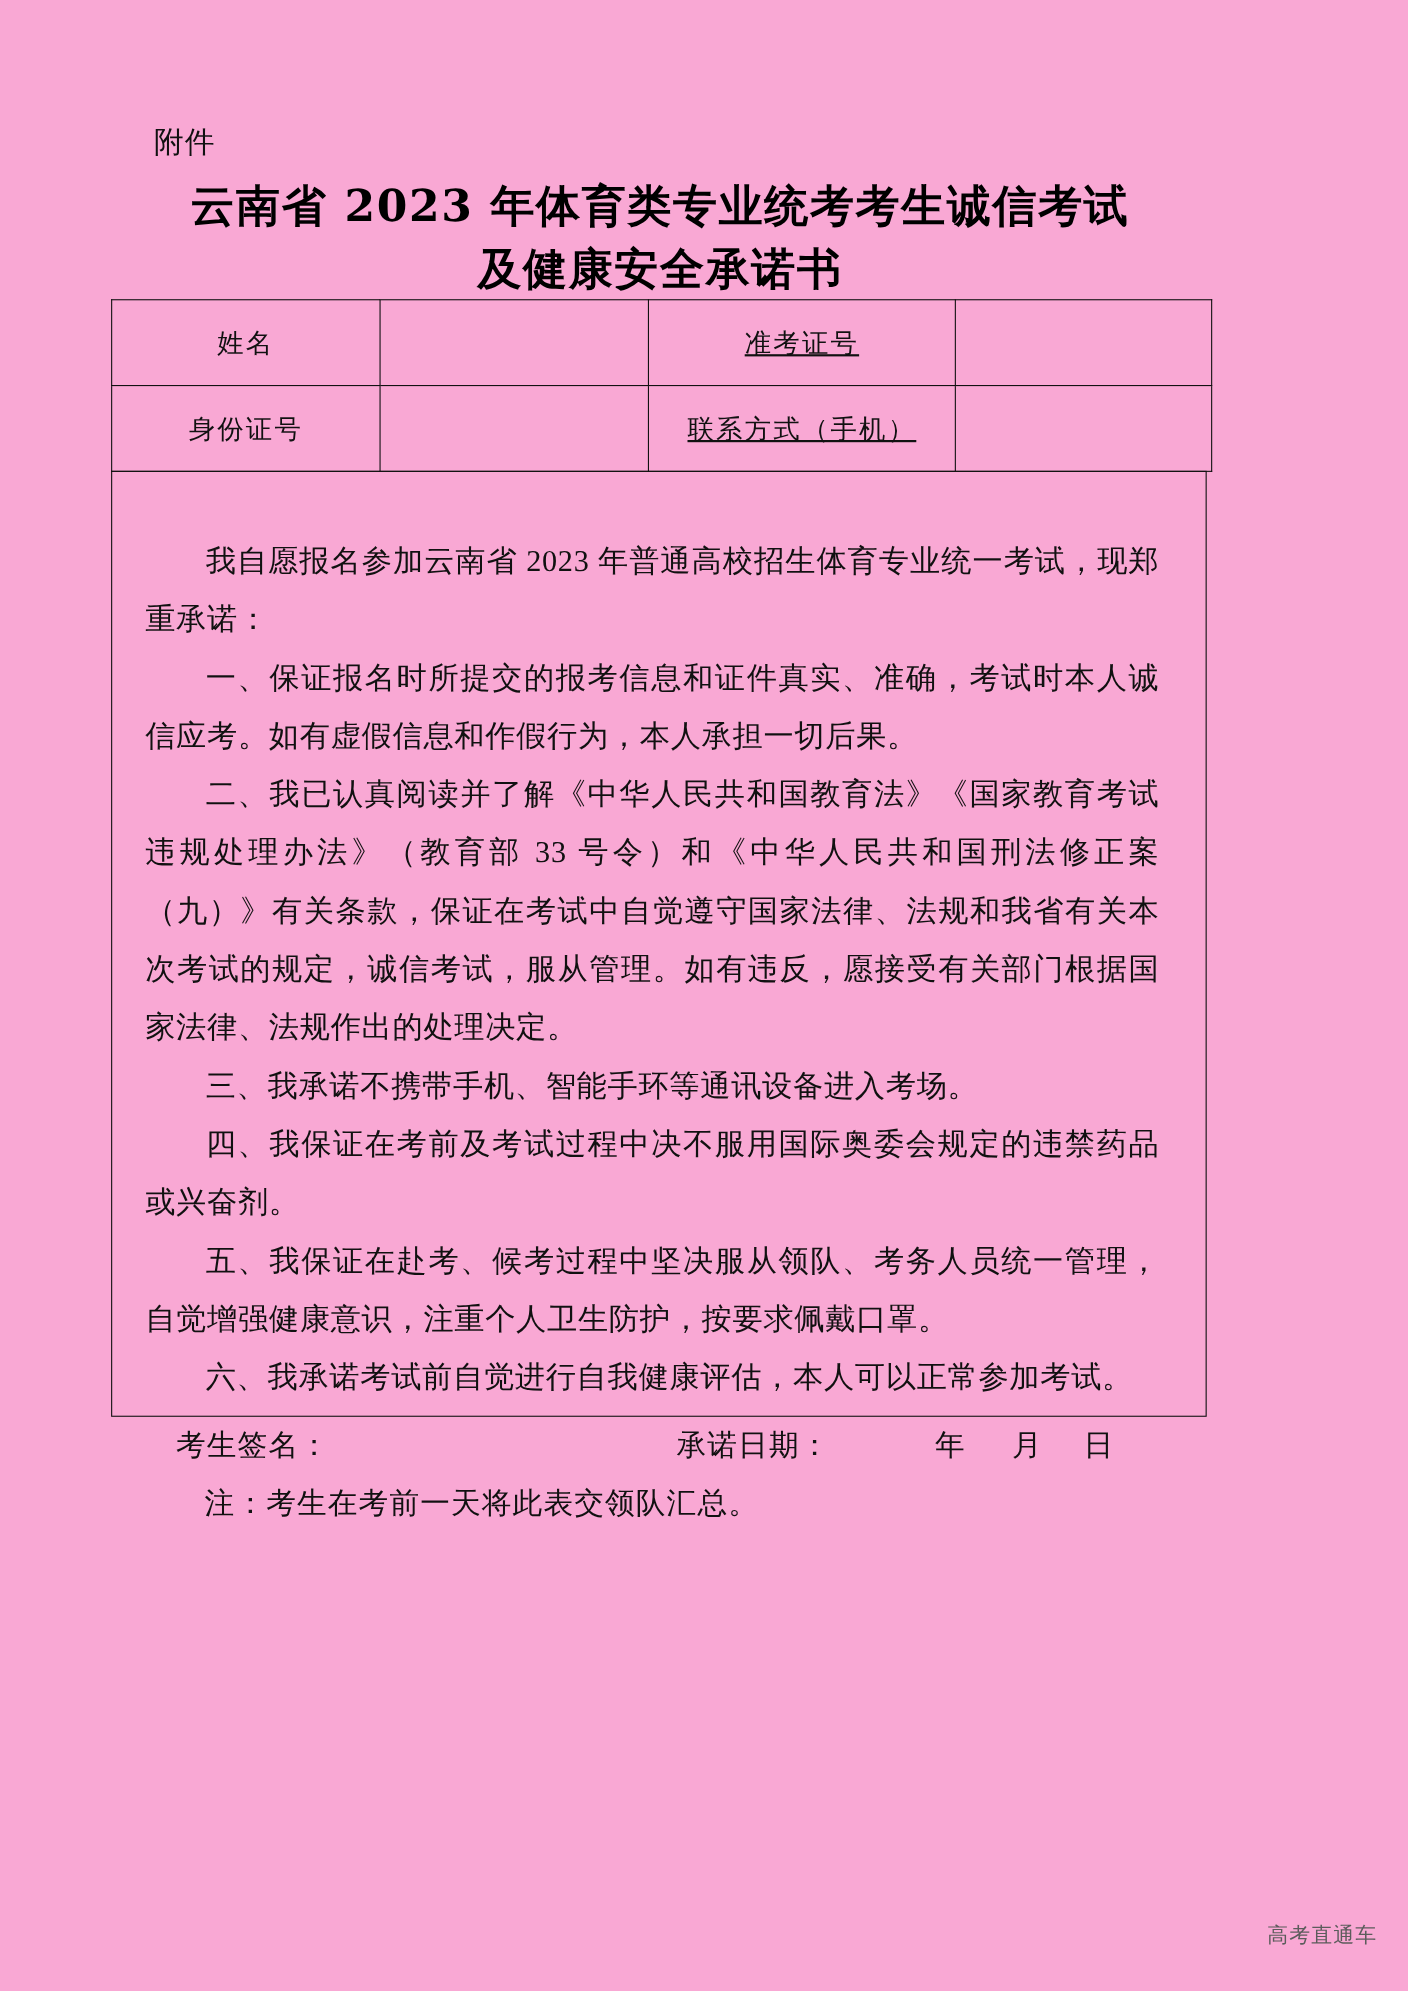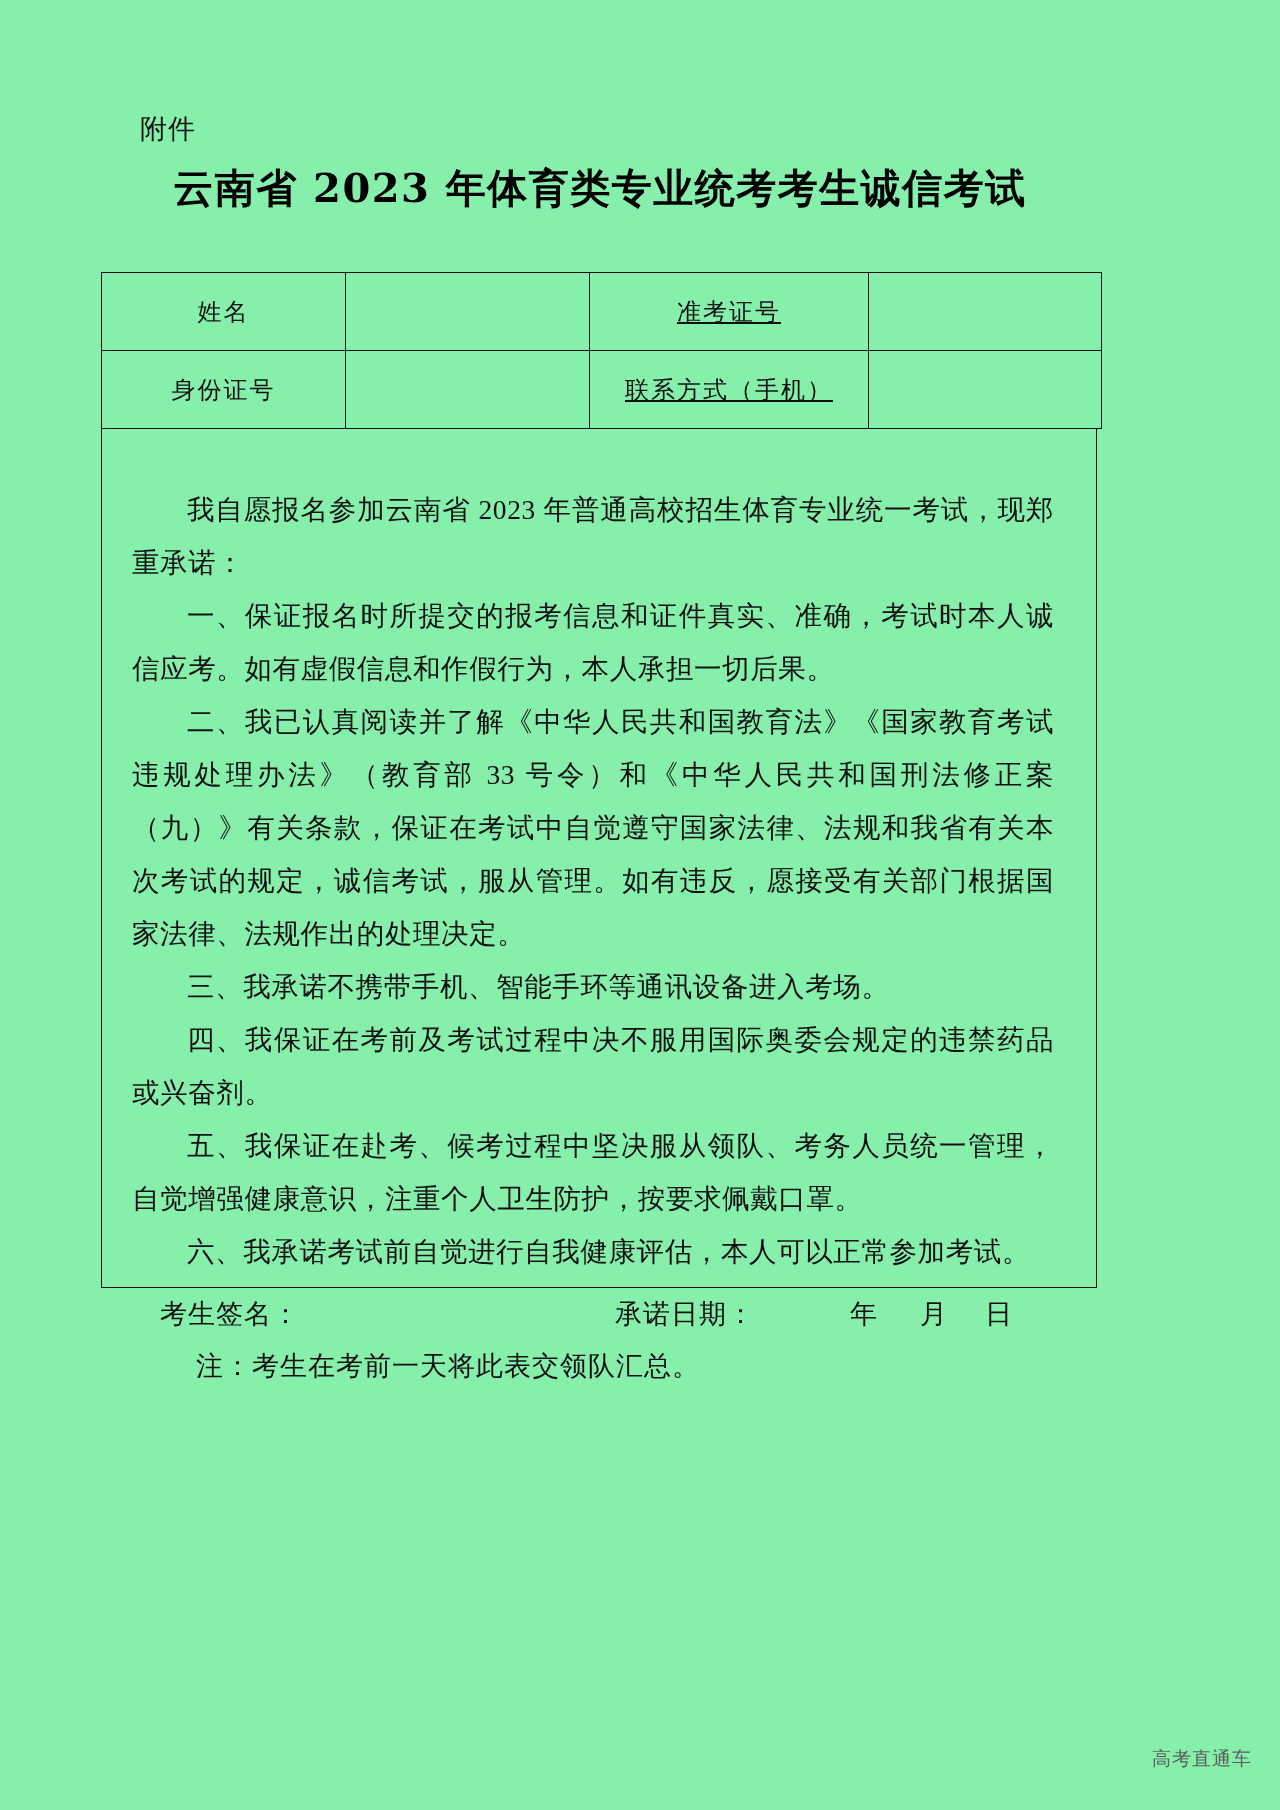--- a/index.html
+++ b/index.html
@@ -12,21 +12,21 @@
     height: 1810px;
     position: relative;
     font-family: "Liberation Serif", "DejaVu Serif", serif;
     color: #0a0a0a;
     overflow: hidden;
   }
 
   .page {
     position: absolute;
     inset: 0;
-    background: #86efac;
+    background: #f9a8d4;
   }
 
   
   .attachment-label {
     position: absolute;
     left: 140px;
     top: 112px;
     font-size: 27px;
     letter-spacing: 1px;
     line-height: 1.3;
@@ -108,21 +108,21 @@
     color: #111;
   }
   .sign-left { position: absolute; left: 0; top: 0; }
   .sign-mid  { position: absolute; left: 455px; top: 0; }
   .sign-y    { position: absolute; left: 690px; top: 0; }
   .sign-m    { position: absolute; left: 760px; top: 0; }
   .sign-d    { position: absolute; left: 825px; top: 0; }
 
   .note-row {
     position: absolute;
-    left: 196px;
+    left: 186px;
     top: 1348px;
     font-size: 27px;
     letter-spacing: 1px;
     color: #111;
   }
 
   
   .watermark {
     position: absolute;
     right: 28px;
@@ -135,20 +135,21 @@
 </style>
 </head>
 <body>
 
 <div class="page">
 
   <div class="attachment-label">附件</div>
 
   <div class="doc-title">
     <span class="tline">云南省 2023 年体育类专业统考考生诚信考试</span>
+    <span class="tline">及健康安全承诺书</span>
   </div>
 
   <table class="form-table">
     <tbody>
       <tr class="row-head">
         <td class="c1">姓名</td>
         <td class="c2"></td>
         <td class="c3">准考证号</td>
         <td class="c4"></td>
       </tr>

